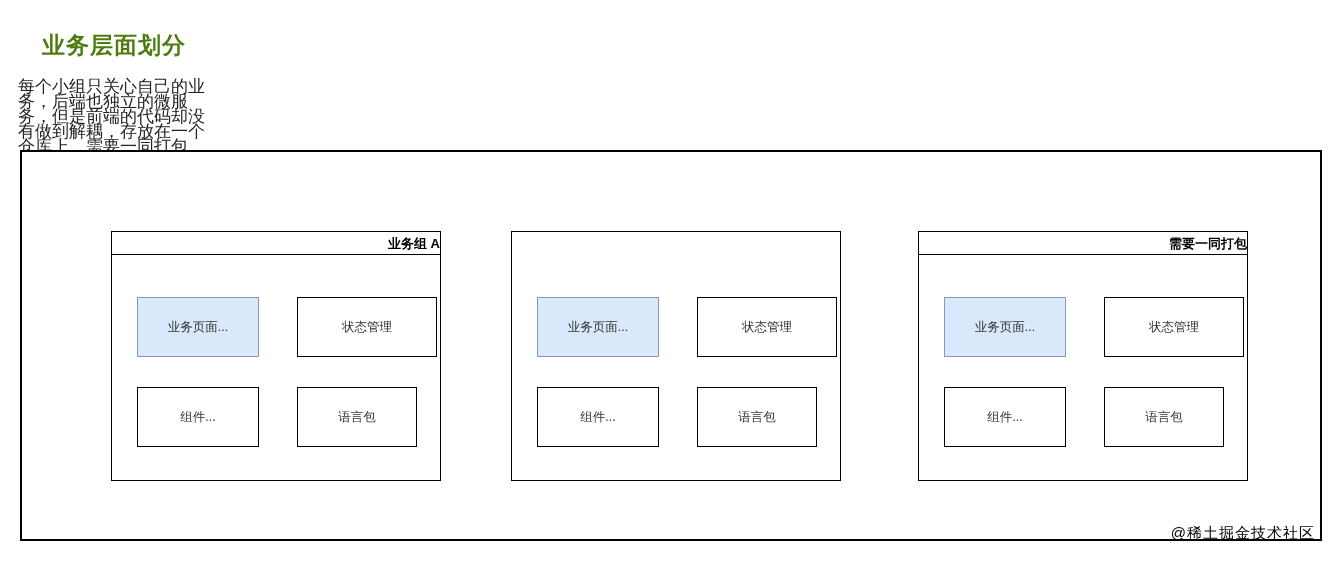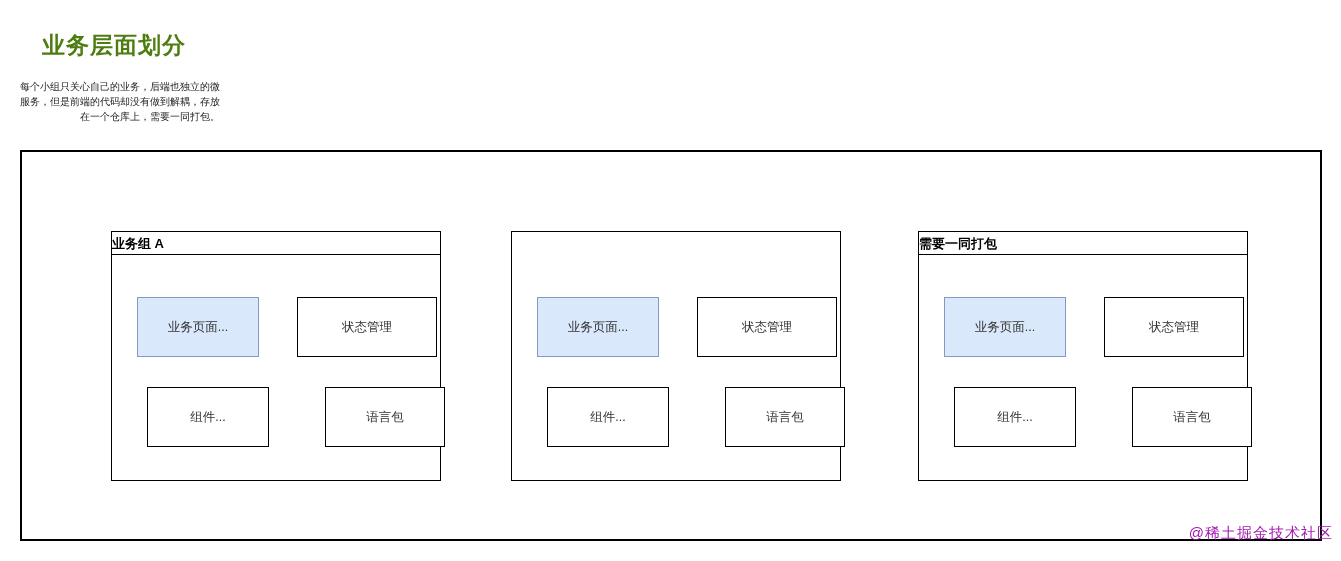--- a/index.html
+++ b/index.html
@@ -16,24 +16,23 @@
     font-size: 23px;
     font-weight: 900;
     color: #4d7c0f;
     letter-spacing: 1px;
     margin-left: 20px;
   }
   .page-desc {
     position: absolute;
     left: 18px; top: 79px;
     width: 202px;
-    font-size: 10px;
+    font-size: 17px;
     line-height: 15px;
     color: #222222;
-    text-align: right;
   }
   .canvas {
     position: absolute;
     left: 20px; top: 150px;
     width: 1302px; height: 391px;
     border: 2px solid #000000;
     background: #ffffff;
   }
   .group {
     position: absolute;
@@ -41,21 +40,21 @@
     width: 330px; height: 250px;
     border: 1.5px solid #000000;
     background: #ffffff;
   }
   .group-a { left: 89px; }
   .group-b { left: 489px; }
   .group-c { left: 896px; }
   .group-title {
     height: 23px;
     line-height: 23px;
-    text-align: left;
+    text-align: right;
     font-size: 13px;
     font-weight: bold;
     color: #000000;
     border-bottom: 1.5px solid #000000;
   }
   .node {
     position: absolute;
     width: 122px; height: 60px;
     border: 1.3px solid #000000;
     background: #ffffff;
@@ -65,27 +64,27 @@
     font-size: 12.5px;
     color: #333333;
     text-align: center;
   }
   .node.highlight {
     background: #dae8fc;
     border: 1.3px solid #8399bd;
   }
   .pos-tl { left: 25px;  top: 65px;  }
   .pos-tr { left: 185px; top: 65px; width: 140px; }
-  .pos-bl { left: 25px;  top: 155px; margin-left: 10px; }
-  .pos-br { left: 185px; top: 155px; width: 120px; margin-left: 28px; }
+  .pos-bl { left: 25px;  top: 155px; }
+  .pos-br { left: 185px; top: 155px; width: 120px; }
   .watermark {
     position: absolute;
-    right: 8px; top: 524px;
+    right: 26px; top: 524px;
     font-size: 15px;
-    color: #a21caf;
+    color: #000000;
     letter-spacing: 1px;
     background: transparent;
   }
 </style>
 </head>
 <body>
 
 <h1 class="page-title">业务层面划分</h1>
 
 <p class="page-desc">每个小组只关心自己的业务，后端也独立的微服务，但是前端的代码却没有做到解耦，存放在一个仓库上，需要一同打包。</p>

